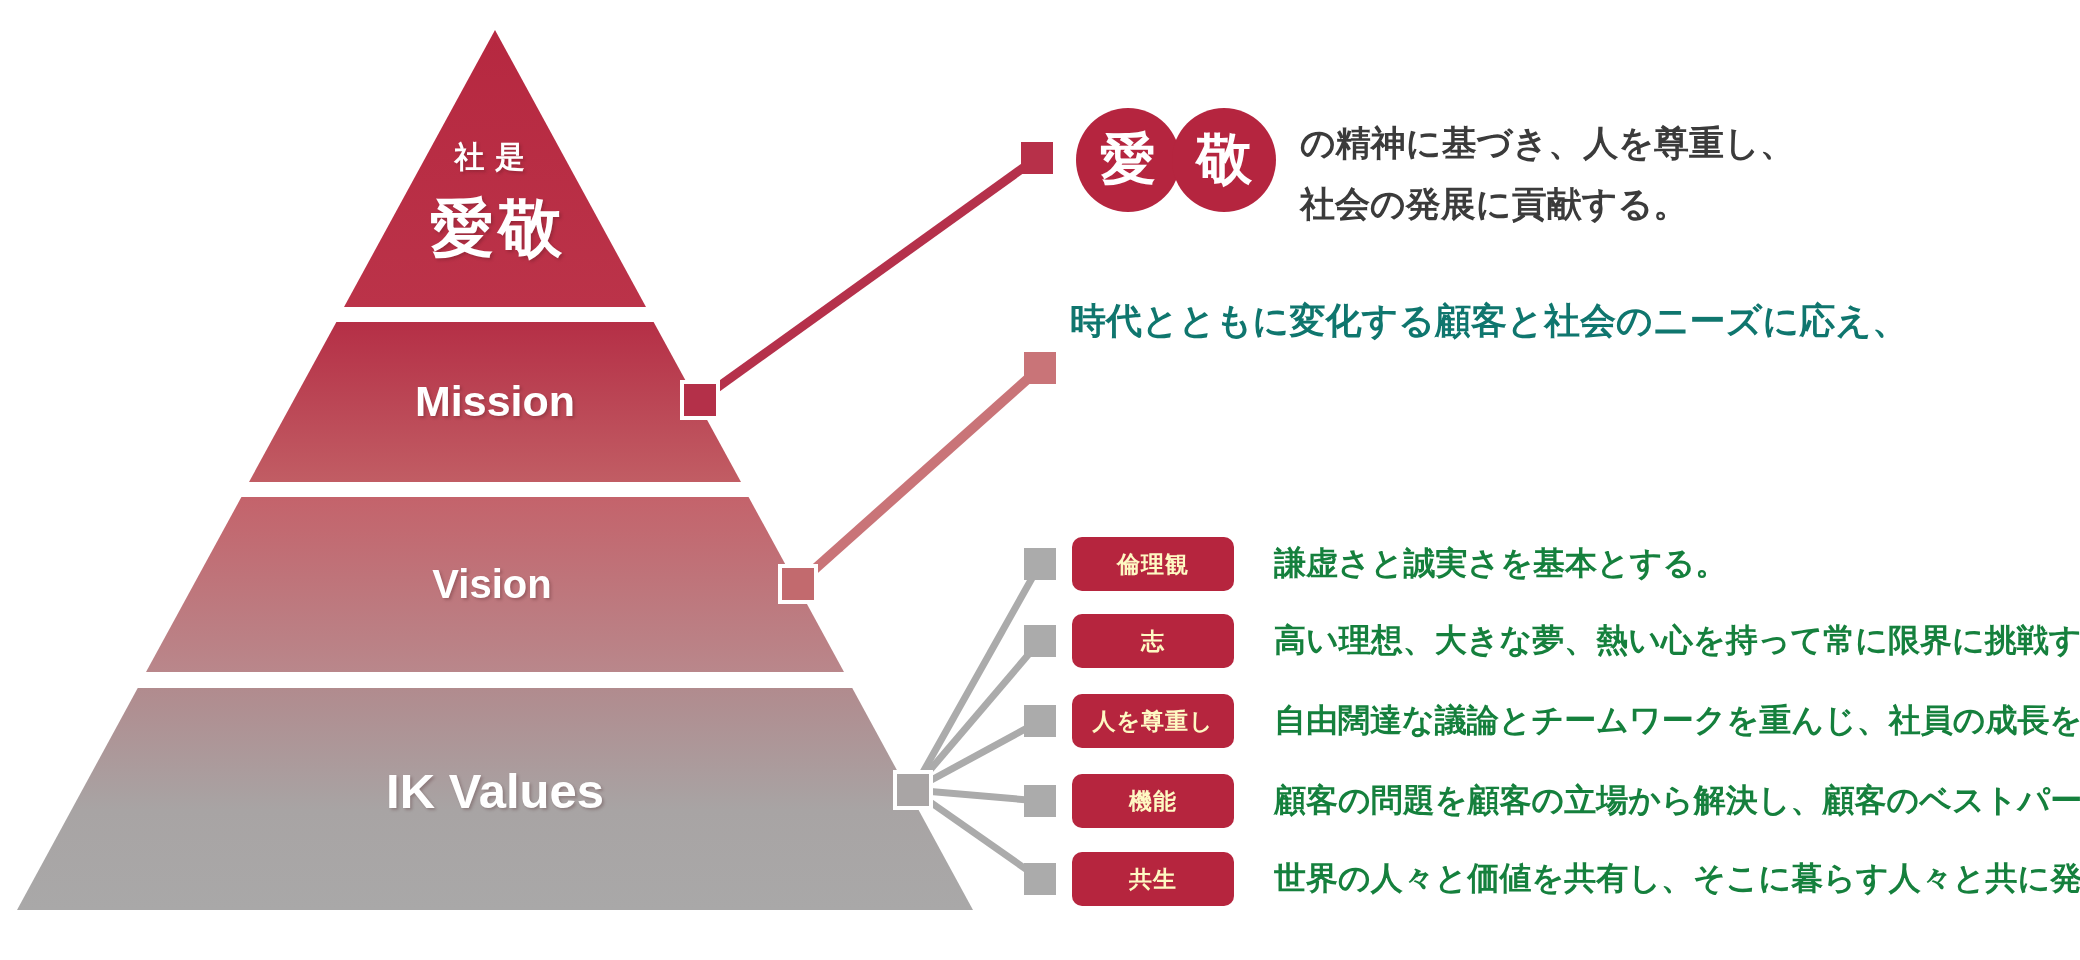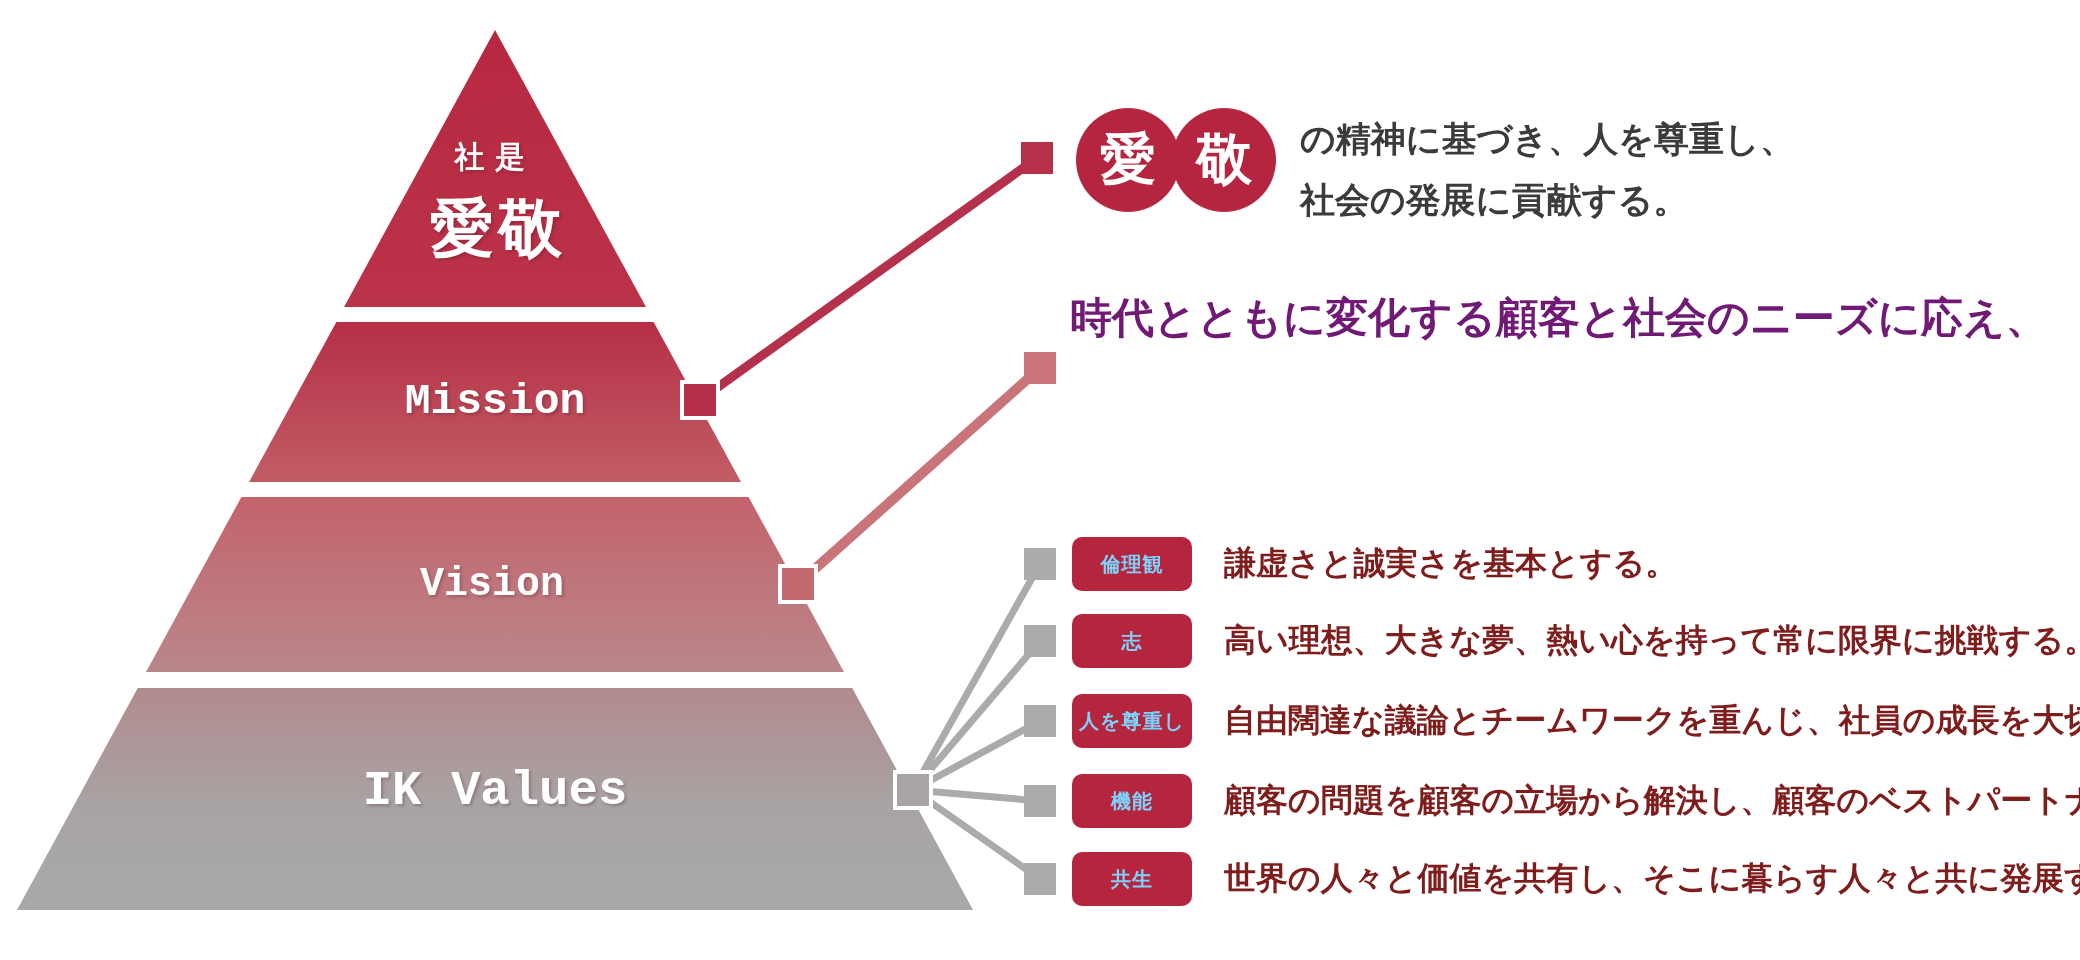--- a/index.html
+++ b/index.html
@@ -1,20 +1,20 @@
 <!DOCTYPE html>
 <html><head>
 <meta charset="utf-8">
 <style>
   html,body{margin:0;padding:0;background:#ffffff;}
   .stage{
     position:relative;
     width:2080px;height:960px;
     background:#ffffff;
-    font-family:Liberation Mono, monospace;
+    font-family:Liberation Sans, sans-serif;
     overflow:hidden;
     border-radius:18px;
   }
   
   .band{position:absolute;}
   .band-top{
     left:344px;top:30px;width:302px;height:277px;
     background:linear-gradient(180deg,#b62840 0%,#bb3349 100%);
     clip-path:polygon(50% 0%,100% 100%,0% 100%);
   }
@@ -65,32 +65,32 @@
   }
   .circle-ai{left:1128px;top:160px;}
   .circle-kei{left:1224px;top:160px;}
   .philosophy-text{
     position:absolute;left:1300px;top:112px;
     color:#3b3b3b;font-size:35px;font-weight:bold;line-height:61px;white-space:nowrap;
   }
   
   .mission-text{
     position:absolute;left:1070px;top:292px;
-    color:#701a75;font-size:42px;font-weight:bold;line-height:58px;white-space:nowrap;
+    color:#0f766e;font-size:36px;font-weight:bold;line-height:58px;white-space:nowrap;
   }
   
   .value-row{position:absolute;left:1072px;height:54px;display:flex;align-items:center;}
   .value-badge{
-    width:120px;height:54px;border-radius:10px;background:#b6253e;
-    color:#7dd3fc;font-size:20px;font-weight:bold;
+    width:162px;height:54px;border-radius:10px;background:#b6253e;
+    color:#fef9c3;font-size:23px;font-weight:bold;
     display:flex;align-items:center;justify-content:center;
     flex:0 0 auto;letter-spacing:1px;
   }
   .value-desc{
-    margin-left:32px;color:#7f1d1d;font-size:32px;font-weight:bold;white-space:nowrap;
+    margin-left:40px;color:#15803d;font-size:32px;font-weight:bold;white-space:nowrap;
   }
 </style>
 </head>
 <body>
 
 <div class="stage">
 
   <svg class="connectors" viewBox="0 0 2080 960">
     <line x1="700" y1="400" x2="1037" y2="158" stroke="#b5314b" stroke-width="9"></line>
     <line x1="798" y1="584" x2="1040" y2="368" stroke="#c97478" stroke-width="10"></line>

